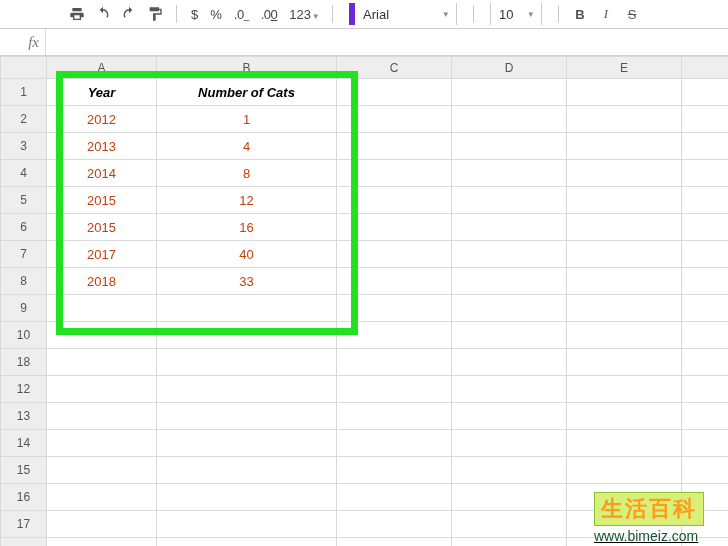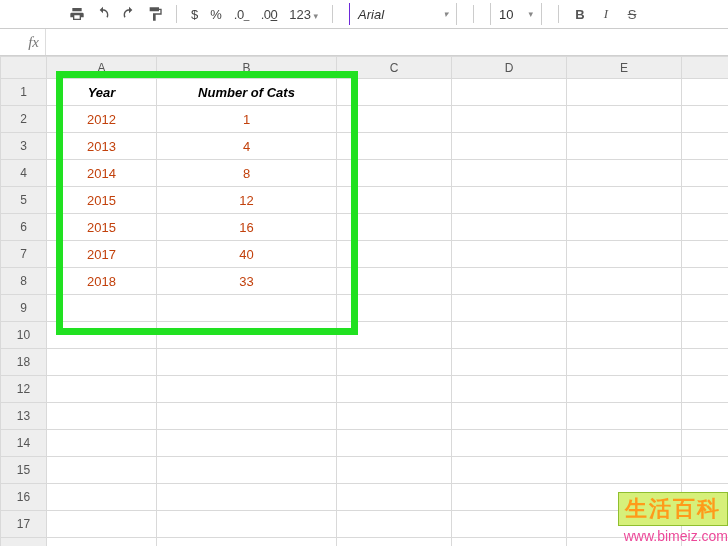--- a/index.html
+++ b/index.html
@@ -18,24 +18,24 @@
   .tb-group { display: flex; align-items: center; }
   .tb-btn {
     width: 26px; height: 24px;
     display: flex; align-items: center; justify-content: center;
     cursor: pointer; color: #555;
   }
   .tb-sep { width: 1px; height: 18px; background: #ccc; margin: 0 8px; }
   .tb-text { padding: 0 6px; color: #444; font-size: 13px; cursor: pointer; }
   .tb-text.num { letter-spacing: -0.5px; }
   .tb-font {
-    width: 108px; height: 22px; border-left:1px solid #6d28d9; border-right:1px solid #ccc;
+    width: 108px; height: 22px; border-left:6px solid #6d28d9; border-right:1px solid #ccc;
     display: flex; align-items: center; padding: 0 8px;
     font-size: 13px; color: #333; cursor: pointer;
-    margin: 0 8px; justify-content: space-between; font-style: italic;
+    margin: 0 8px; justify-content: space-between;
   }
   .tb-size {
     width: 52px; height: 22px; border-left:1px solid #ccc; border-right:1px solid #ccc;
     display: flex; align-items: center; padding: 0 8px;
     font-size: 13px; color: #333; cursor: pointer; justify-content: space-between;
     margin: 0 8px;
   }
   .chev { font-size: 9px; color: #888; }
 
   
@@ -110,36 +110,37 @@
     left: 56px;
     width: 302px;
     height: 264px;
     pointer-events: none;
     z-index: 20;
   }
 
   
   .watermark {
     position: absolute;
-    right: 0; bottom: 2px;
-    text-align: right;
+    right: 24px; bottom: 2px;
+    text-align: left;
     z-index: 30;
     font-family: Arial, sans-serif;
+    text-decoration: underline;
   }
   .wm-top {
     display:inline-block;
     font-size: 22px; font-weight: bold;
     color: #ff9a1a;
     background: #d6f07a;
     padding: 1px 6px;
     border: 1px solid #8fbf2f;
     letter-spacing: 2px;
   }
   .wm-bot {
-    font-size: 14px; color: #ec4899;
+    font-size: 14px; color: #14532d;
     text-shadow: 0 0 2px #fff;
     margin-top: 2px;
   }
 
   
   .grid tbody tr:first-child td,
   .grid tbody tr:first-child th { border-top: 1px solid #c0c0c0; }
 
   
   svg { display:block; }

